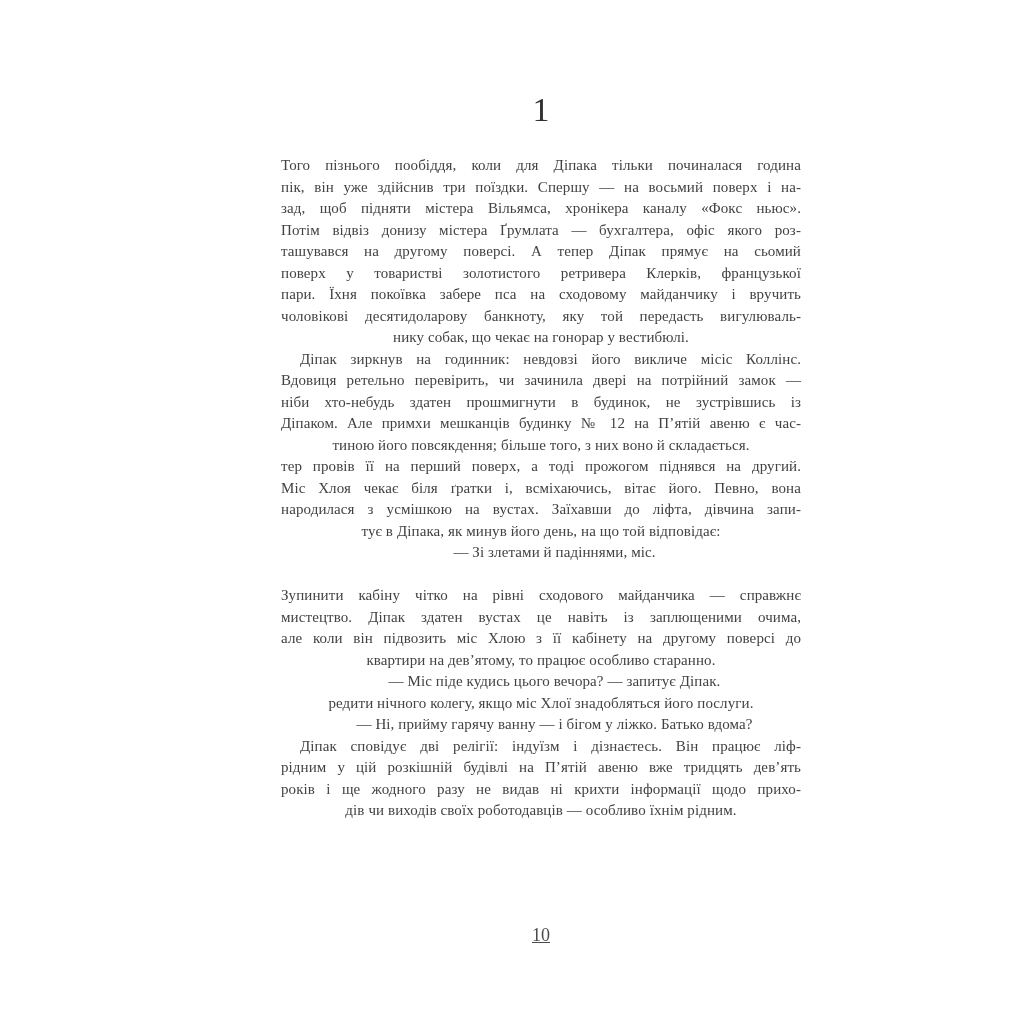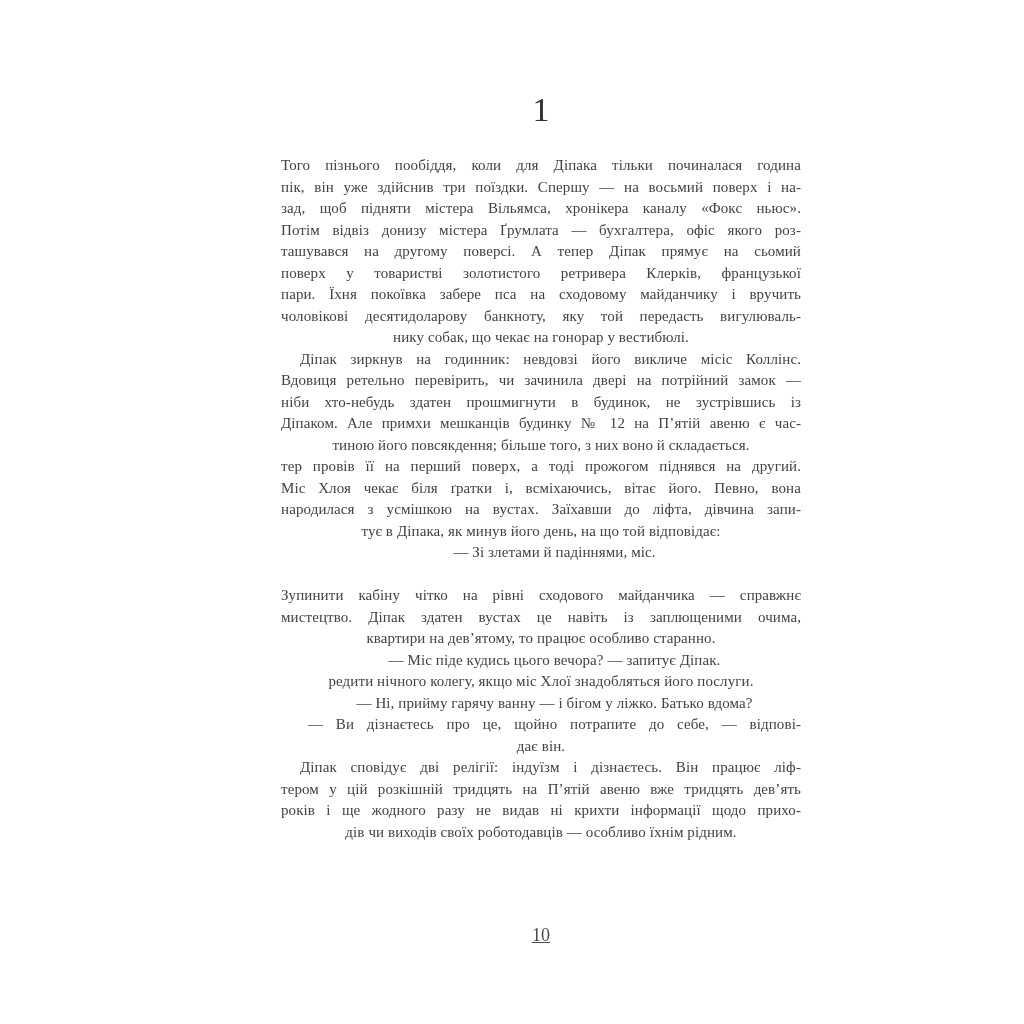--- a/index.html
+++ b/index.html
@@ -86,37 +86,34 @@
         <div class="line just">Міс Хлоя чекає біля ґратки і, всміхаючись, вітає його. Певно, вона</div>
         <div class="line just">народилася з усмішкою на вустах. Заїхавши до ліфта, дівчина запи-</div>
         <div class="line last">тує в Діпака, як минув його день, на що той відповідає:</div>
       </div>
       <div class="paragraph">
         <div class="line last indent-dialogue">— Зі злетами й падіннями, міс.</div>
       </div>
       <div class="paragraph space-before">
         <div class="line just">Зупинити кабіну чітко на рівні сходового майданчика — справжнє</div>
         <div class="line just">мистецтво. Діпак здатен вустах це навіть із заплющеними очима,</div>
+        <div class="line just">але коли він підвозить міс Хлою з її кабінету на другому поверсі до</div>
         <div class="line last">квартири на дев’ятому, то працює особливо старанно.</div>
       </div>
       <div class="paragraph">
         <div class="line last indent-dialogue">— Міс піде кудись цього вечора? — запитує Діпак.</div>
       </div>
       <div class="paragraph">
         <div class="line last">редити нічного колегу, якщо міс Хлої знадобляться його послуги.</div>
       </div>
       <div class="paragraph">
         <div class="line last indent-dialogue">— Ні, прийму гарячу ванну — і бігом у ліжко. Батько вдома?</div>
       </div>
       <div class="paragraph">
-        <div class="line just indent-dialogue">— Ви дізнаєтесь про це, щойно потрапите до себе, — відпові-</div>
-        <div class="line last">дає він.</div>
-      </div>
-      <div class="paragraph">
         <div class="line just indent">Діпак сповідує дві релігії: індуїзм і дізнаєтесь. Він працює ліф-</div>
-        <div class="line just">тером у цій розкішній тридцять на П’ятій авеню вже тридцять дев’ять</div>
+        <div class="line just">рідним у цій розкішній будівлі на П’ятій авеню вже тридцять дев’ять</div>
         <div class="line just">років і ще жодного разу не видав ні крихти інформації щодо прихо-</div>
         <div class="line last">дів чи виходів своїх роботодавців — особливо їхнім рідним.</div>
       </div>
     </div>
 
   <div class="page-number">10</div>
 </div>
 
 </body></html>

